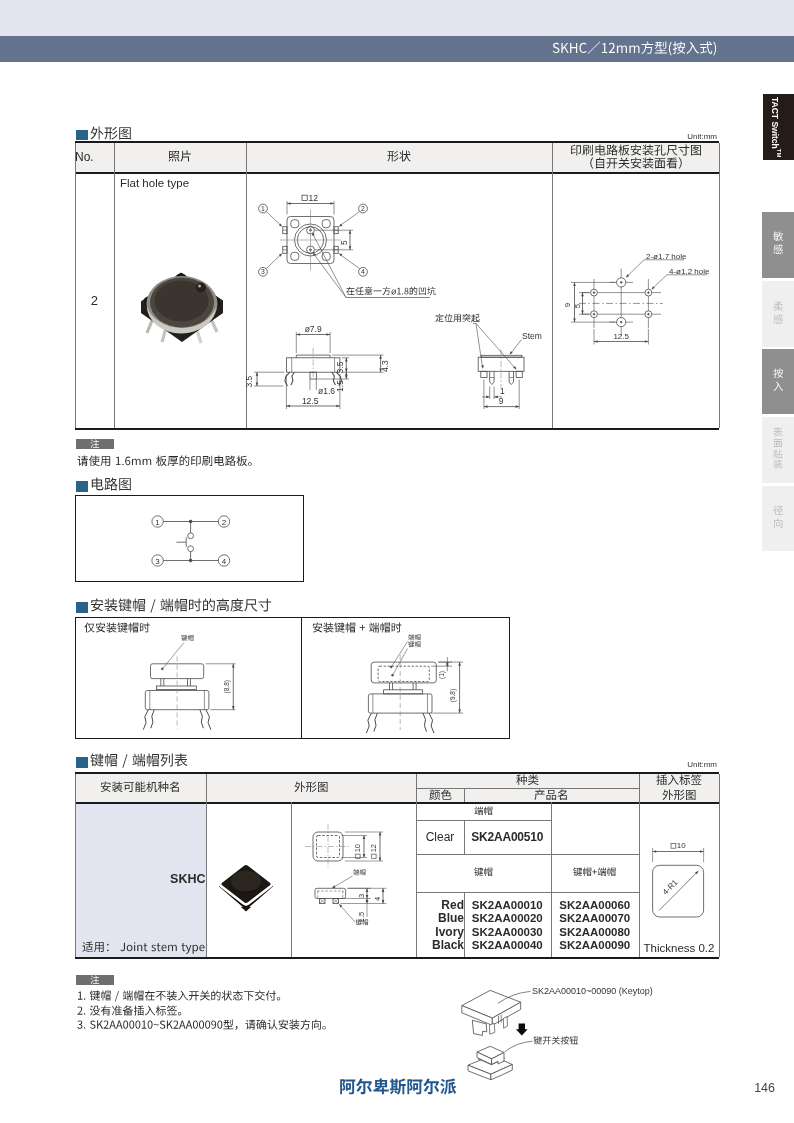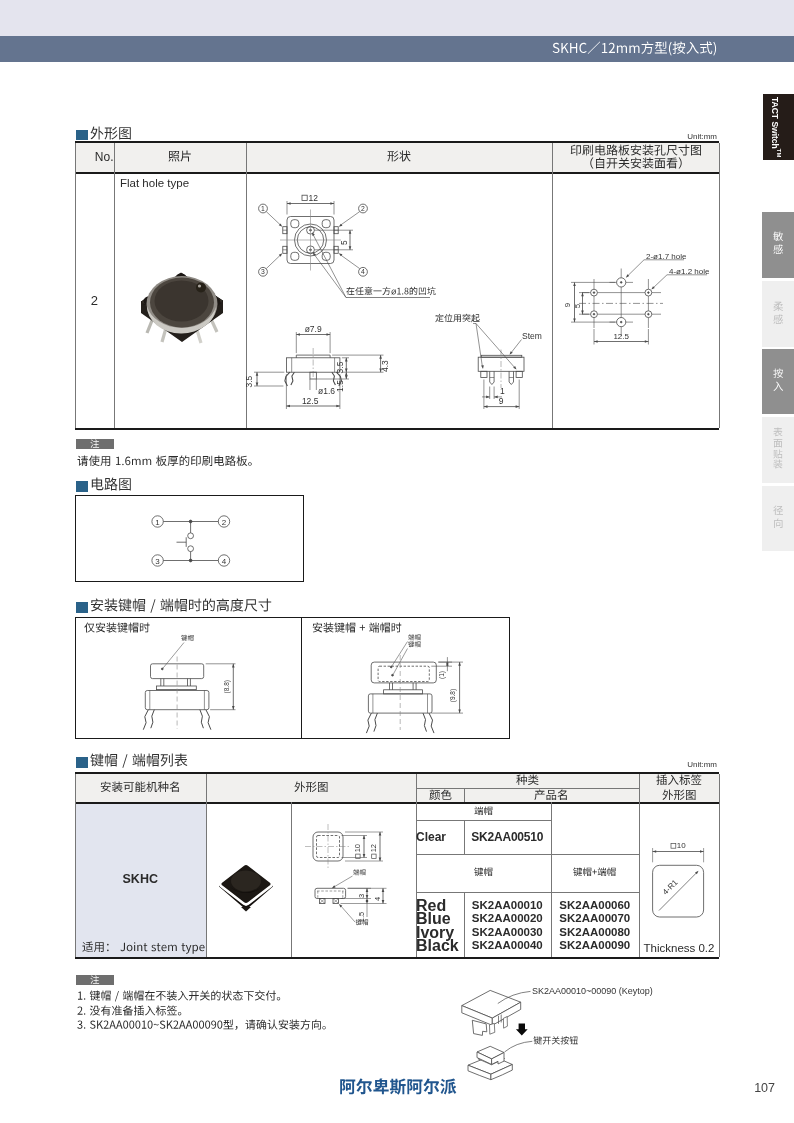--- a/index.html
+++ b/index.html
@@ -62,21 +62,21 @@
 <div class="lt" style="left:647px;top:132px;width:70px;text-align:right;font-size:8px;color:#333">Unit:mm</div>
 <div class="abs" style="left:75px;top:143px;width:644px;height:28.5px;background:#f1f0ee"></div>
 <div class="abs" style="left:75px;top:141px;width:644px;height:2px;background:#1a1a1a"></div>
 <div class="abs" style="left:75px;top:171.5px;width:644px;height:2px;background:#1a1a1a"></div>
 <div class="abs" style="left:75px;top:428px;width:644px;height:1.5px;background:#1a1a1a"></div>
 <div class="abs" style="left:75px;top:143px;width:1px;height:285px;background:#777"></div>
 <div class="abs" style="left:719px;top:143px;width:1px;height:285px;background:#777"></div>
 <div class="abs" style="left:113.5px;top:143px;width:1px;height:285px;background:#777"></div>
 <div class="abs" style="left:246px;top:143px;width:1px;height:285px;background:#777"></div>
 <div class="abs" style="left:552px;top:143px;width:1px;height:285px;background:#777"></div>
-<div class="lt" style="left:75px;top:150px;width:38.5px;text-align:right;font-size:12px">No.</div>
+<div class="lt" style="left:75px;top:150px;width:38.5px;text-align:left;font-size:12px">No.</div>
 <svg style="position:absolute;left:167.8px;top:149.5px;" width="25" height="16">
     <path d="M6.3 5.7H9.9V7.5H6.3ZM5.5 4.9V8.3H10.7V4.9ZM4.1 9.1C4.2 9.9 4.3 10.9 4.3 11.5L5.2 11.3C5.2 10.7 5.1 9.7 4.9 9ZM6.6 9C7 9.8 7.3 10.8 7.4 11.4L8.3 11.3C8.1 10.6 7.8 9.6 7.5 8.9ZM9.1 9C9.7 9.8 10.3 10.9 10.6 11.5L11.5 11.2C11.2 10.5 10.5 9.4 9.9 8.6ZM2.1 8.7C1.7 9.6 1.1 10.6 0.5 11.2L1.4 11.6C1.9 10.9 2.5 9.9 3 9ZM2 1.8H3.8V3.9H2ZM2 7.1V4.7H3.8V7.1ZM1.1 1V8.5H2V7.9H4.6V1ZM5.1 1V1.8H7.1C6.9 2.9 6.3 3.7 4.8 4.1C4.9 4.2 5.2 4.6 5.3 4.8C7.1 4.2 7.8 3.2 8 1.8H10.2C10.1 2.9 10 3.4 9.9 3.5C9.8 3.6 9.7 3.6 9.5 3.6C9.3 3.6 8.8 3.6 8.3 3.6C8.4 3.8 8.5 4.1 8.5 4.3C9.1 4.4 9.6 4.4 9.9 4.3C10.2 4.3 10.4 4.2 10.6 4.1C10.8 3.8 11 3.1 11.1 1.3C11.1 1.2 11.1 1 11.1 1Z M14.2 0.8V4.8C14.2 6.9 14 9.1 12.5 10.8C12.7 11 13 11.3 13.2 11.5C14.3 10.3 14.8 8.9 15 7.4H20V11.5H21V6.4H15C15.1 5.9 15.1 5.3 15.1 4.8V4.5H22.8V3.6H19.5V0.5H18.5V3.6H15.1V0.8Z" fill="#2b2b2b"></path>
   </svg>
 <svg style="position:absolute;left:387px;top:149.5px;" width="25" height="16">
     <path d="M10.2 0.7C9.4 1.6 8 2.7 6.9 3.2C7.1 3.4 7.4 3.7 7.5 3.9C8.8 3.2 10.1 2.1 11 1ZM10.5 4C9.7 5 8.2 6.1 7 6.7C7.2 6.9 7.5 7.2 7.7 7.4C8.9 6.7 10.4 5.5 11.3 4.3ZM10.8 7.2C9.9 8.7 8.2 10.1 6.4 10.8C6.6 11 6.9 11.3 7 11.5C8.9 10.7 10.6 9.2 11.6 7.6ZM4.8 2.1V5.2H2.9V2.1ZM0.5 5.2V6H2.1C2 7.8 1.7 9.6 0.4 11C0.7 11.1 1 11.4 1.1 11.6C2.6 10 2.9 8 2.9 6H4.8V11.5H5.7V6H7V5.2H5.7V2.1H6.9V1.2H0.7V2.1H2.1V5.2Z M20.9 1.3C21.4 1.9 22 2.9 22.3 3.4L23 3C22.8 2.4 22.1 1.5 21.6 0.9ZM12.6 2.5C13.2 3.2 13.8 4.1 14.1 4.7L14.8 4.2C14.5 3.6 13.9 2.7 13.3 2.1ZM19.1 0.5V3.3L19.1 4H16.3V4.9H19C18.8 6.9 18.1 9.1 15.9 10.9C16.2 11.1 16.5 11.3 16.7 11.5C18.5 10 19.3 8.2 19.7 6.4C20.3 8.7 21.4 10.5 23 11.5C23.2 11.3 23.5 10.9 23.7 10.8C21.8 9.7 20.7 7.5 20.1 4.9H23.4V4H19.9L20 3.3V0.5ZM12.4 8.2 12.9 9C13.5 8.4 14.3 7.8 15 7.1V11.5H15.9V0.5H15V6C14 6.9 13 7.7 12.4 8.2Z" fill="#2b2b2b"></path>
   </svg>
 <svg style="position:absolute;left:569.5px;top:143.5px;" width="133" height="16">
     <path d="M1.1 10.1C1.4 9.9 1.9 9.8 5.5 8.8C5.4 8.7 5.4 8.3 5.4 8L2.1 8.8V5.6H5.5V4.7H2.1V2.5C3.3 2.2 4.5 1.8 5.5 1.4L4.7 0.7C3.9 1.1 2.5 1.6 1.2 1.9V8.4C1.2 8.8 0.9 9.1 0.7 9.2C0.9 9.4 1.1 9.9 1.1 10.1ZM6.4 1.3V11.5H7.3V2.2H10.1V8.5C10.1 8.7 10 8.7 9.8 8.7C9.6 8.7 9 8.7 8.2 8.7C8.4 9 8.5 9.4 8.6 9.7C9.5 9.7 10.1 9.6 10.5 9.5C10.9 9.3 11 9 11 8.5V1.3Z M19.8 1.7V8.5H20.6V1.7ZM22.2 0.7V10.3C22.2 10.5 22.1 10.6 21.9 10.6C21.7 10.6 21 10.6 20.3 10.6C20.4 10.8 20.6 11.3 20.6 11.5C21.5 11.5 22.2 11.5 22.5 11.3C22.9 11.2 23 10.9 23 10.3V0.7ZM14.3 5.6V10.2H15V6.3H16.2V11.5H16.9V6.3H18.2V9.2C18.2 9.3 18.2 9.4 18 9.4C17.9 9.4 17.6 9.4 17.2 9.4C17.3 9.6 17.4 9.9 17.4 10.1C18 10.1 18.4 10.1 18.6 10C18.9 9.8 18.9 9.6 18.9 9.2V5.6H18.2H16.9V4.3H18.9V1.2H13.3V5.2C13.3 6.9 13.2 9.2 12.3 10.8C12.6 10.9 12.9 11.1 13 11.3C14 9.6 14.1 7 14.1 5.2V4.3H16.2V5.6ZM14.1 2H18V3.5H14.1Z M29.4 5.7V7.4H26.4V5.7ZM30.4 5.7H33.5V7.4H30.4ZM29.4 4.8H26.4V3.1H29.4ZM30.4 4.8V3.1H33.5V4.8ZM25.5 2.2V9H26.4V8.3H29.4V9.5C29.4 10.9 29.8 11.3 31.2 11.3C31.5 11.3 33.5 11.3 33.8 11.3C35.1 11.3 35.4 10.7 35.5 8.9C35.3 8.8 34.9 8.6 34.6 8.4C34.6 10 34.4 10.4 33.8 10.4C33.3 10.4 31.6 10.4 31.2 10.4C30.5 10.4 30.4 10.3 30.4 9.6V8.3H34.4V2.2H30.4V0.5H29.4V2.2Z M37.9 1.8H40.1V3.9H37.9ZM36.5 10.1 36.6 10.9C37.9 10.6 39.6 10.2 41.3 9.8L41.2 9L39.6 9.4V7.2H40.9C41 7.4 41.2 7.6 41.3 7.8C41.5 7.7 41.8 7.6 42 7.5V11.5H42.9V11.1H45.9V11.5H46.7V7.5L47.1 7.7C47.2 7.4 47.5 7.1 47.7 6.9C46.6 6.5 45.7 5.9 44.9 5.1C45.7 4.2 46.3 3.2 46.7 1.9L46.1 1.7L46 1.7H43.6C43.8 1.4 43.9 1 44 0.7L43.2 0.5C42.7 1.9 41.9 3.3 41 4.2V1H37.1V4.7H38.8V9.6L37.8 9.8V5.8H37.1V9.9ZM42.9 10.3V7.9H45.9V10.3ZM45.6 2.5C45.3 3.2 44.8 3.9 44.3 4.5C43.8 3.9 43.4 3.3 43.2 2.7L43.3 2.5ZM42.6 7.2C43.2 6.8 43.8 6.3 44.4 5.7C44.9 6.3 45.5 6.8 46.1 7.2ZM43.8 5.1C43 5.9 42 6.6 41.1 7V6.4H39.6V4.7H41V4.3C41.2 4.4 41.5 4.7 41.6 4.8C42 4.5 42.4 4 42.7 3.5C43 4 43.4 4.6 43.8 5.1Z M50.4 0.5V2.8H48.7V3.6H50.3C49.9 5.3 49.2 7.2 48.4 8.2C48.5 8.4 48.8 8.8 48.9 9.1C49.4 8.2 50 6.9 50.4 5.5V11.5H51.2V5.1C51.5 5.7 51.9 6.5 52.1 6.9L52.6 6.2C52.4 5.8 51.5 4.4 51.2 4V3.6H52.6V2.8H51.2V0.5ZM58.5 0.7C57.3 1.2 55 1.5 53.1 1.6V4.5C53.1 6.4 53 9.1 51.7 11C51.9 11.1 52.2 11.4 52.4 11.5C53.7 9.7 54 6.9 54 4.8H54.4C54.7 6.3 55.2 7.7 56 8.8C55.2 9.7 54.3 10.4 53.3 10.8C53.5 11 53.7 11.3 53.8 11.5C54.8 11.1 55.7 10.4 56.5 9.6C57.2 10.4 58 11.1 59 11.5C59.1 11.3 59.4 10.9 59.6 10.8C58.6 10.4 57.8 9.7 57.1 8.9C57.9 7.7 58.6 6.1 58.9 4.2L58.4 4L58.2 4H54V2.3C55.8 2.2 57.9 1.9 59.1 1.4ZM57.9 4.8C57.6 6.1 57.1 7.2 56.5 8.1C55.9 7.2 55.5 6 55.2 4.8Z M65 0.7C65.2 1 65.4 1.5 65.5 1.9H61.1V4.3H62V2.7H69.9V4.3H70.9V1.9H66.6C66.4 1.5 66.1 0.9 65.9 0.5ZM67.9 6C67.5 7 67 7.8 66.3 8.4C65.4 8.1 64.5 7.8 63.7 7.5C64 7.1 64.3 6.6 64.7 6ZM63.6 6C63.2 6.7 62.7 7.4 62.3 7.9C63.3 8.2 64.4 8.6 65.5 9.1C64.3 9.8 62.8 10.3 61 10.7C61.2 10.9 61.5 11.3 61.6 11.5C63.5 11.1 65.1 10.4 66.4 9.5C67.9 10.1 69.3 10.8 70.2 11.4L71 10.7C70 10.1 68.7 9.4 67.2 8.8C67.9 8.1 68.5 7.1 68.9 6H71.2V5.2H65.2C65.5 4.6 65.8 4 66 3.4L65.1 3.2C64.8 3.8 64.5 4.5 64.1 5.2H60.8V6Z M72.8 1.7C73.4 2 74 2.6 74.3 3L74.9 2.4C74.6 2 73.9 1.5 73.4 1.1ZM77.3 6.1C77.4 6.3 77.6 6.6 77.7 6.9H72.6V7.6H76.8C75.7 8.4 74 9 72.4 9.3C72.6 9.5 72.8 9.8 73 10C73.7 9.8 74.4 9.6 75.1 9.3V10.1C75.1 10.6 74.7 10.8 74.5 10.8C74.6 11 74.7 11.4 74.8 11.6C75 11.4 75.5 11.3 78.9 10.6C78.9 10.4 78.9 10 78.9 9.8L76 10.4V8.9C76.7 8.5 77.4 8.1 77.9 7.6C78.9 9.6 80.6 10.9 83 11.4C83.1 11.2 83.4 10.9 83.5 10.7C82.4 10.5 81.4 10.1 80.6 9.5C81.3 9.2 82.1 8.7 82.7 8.3L82.1 7.8C81.6 8.2 80.7 8.7 80 9.1C79.5 8.6 79.1 8.1 78.8 7.6H83.4V6.9H78.7C78.6 6.5 78.3 6.1 78.1 5.8ZM79.5 0.5V2.1H76.6V2.9H79.5V4.8H77V5.6H83V4.8H80.4V2.9H83.2V2.1H80.4V0.5ZM72.4 4.7 72.8 5.5 75.3 4.3V6.1H76.1V0.5H75.3V3.5C74.2 4 73.2 4.5 72.4 4.7Z M91.2 0.8V9.8C91.2 11.1 91.5 11.4 92.6 11.4C92.8 11.4 94 11.4 94.3 11.4C95.3 11.4 95.5 10.7 95.6 8.7C95.4 8.7 95 8.5 94.8 8.3C94.8 10.1 94.7 10.6 94.2 10.6C93.9 10.6 92.9 10.6 92.7 10.6C92.2 10.6 92.1 10.5 92.1 9.9V0.8ZM87.1 3.8V6.1C86.1 6.4 85.1 6.6 84.4 6.8L84.6 7.7L87.1 7V10.4C87.1 10.6 87 10.6 86.8 10.6C86.7 10.6 86.1 10.6 85.4 10.6C85.5 10.9 85.6 11.3 85.7 11.5C86.6 11.5 87.1 11.5 87.5 11.4C87.9 11.2 88 10.9 88 10.4V6.8L90.4 6.1L90.3 5.3L88 5.9V4.1C88.9 3.5 89.8 2.5 90.5 1.6L89.8 1.1L89.7 1.2H84.7V2H89C88.4 2.7 87.7 3.3 87.1 3.8Z M98.1 1.1V4.5C98.1 6.4 98 9.1 96.4 10.9C96.6 11 97 11.4 97.1 11.6C98.5 10 98.9 7.7 99.1 5.8H102.2C102.9 8.6 104.4 10.6 106.9 11.5C107 11.2 107.3 10.9 107.5 10.7C105.2 9.9 103.8 8.2 103.1 5.8H106.3V1.1ZM99.1 1.9H105.4V4.9H99.1V4.5Z M110 5.6C110.9 6.5 111.8 7.8 112.2 8.7L113 8.1C112.6 7.3 111.6 6 110.8 5.1ZM115.6 0.5V3H108.6V3.9H115.6V10.2C115.6 10.5 115.5 10.5 115.2 10.6C114.9 10.6 113.9 10.6 112.7 10.5C112.9 10.8 113.1 11.3 113.1 11.5C114.4 11.5 115.4 11.5 115.9 11.4C116.4 11.2 116.6 10.9 116.6 10.2V3.9H119.4V3H116.6V0.5Z M124.5 7.2C125.5 7.4 126.7 7.8 127.4 8.2L127.7 7.6C127.1 7.2 125.8 6.9 124.9 6.7ZM123.3 8.7C125 8.9 127 9.4 128.2 9.8L128.6 9.2C127.4 8.8 125.3 8.3 123.7 8.1ZM121 1V11.5H121.9V11H130.1V11.5H131V1ZM121.9 10.2V1.8H130.1V10.2ZM125 2.1C124.4 3 123.3 4 122.3 4.6C122.5 4.7 122.8 5 122.9 5.1C123.3 4.9 123.7 4.6 124 4.3C124.4 4.7 124.8 5 125.3 5.4C124.3 5.8 123.2 6.2 122.1 6.4C122.2 6.6 122.4 6.9 122.5 7.1C123.7 6.9 125 6.4 126.1 5.8C127.1 6.3 128.2 6.8 129.4 7C129.5 6.8 129.7 6.5 129.9 6.3C128.8 6.1 127.8 5.8 126.8 5.4C127.7 4.8 128.5 4.1 129 3.3L128.5 3L128.3 3H125.2C125.4 2.8 125.6 2.6 125.7 2.3ZM124.5 3.8 124.6 3.7H127.7C127.3 4.2 126.7 4.6 126.1 5C125.5 4.6 124.9 4.2 124.5 3.8Z" fill="#2b2b2b"></path>
   </svg>
 <svg style="position:absolute;left:581.5px;top:156.5px;" width="109" height="16">
@@ -438,36 +438,36 @@
   </svg>
 <svg style="position:absolute;left:534.25px;top:788.5px;" width="36" height="15">
     <path d="M3 3.1C3.4 3.6 3.8 4.3 4 4.8L4.8 4.4C4.6 4 4.2 3.3 3.8 2.8ZM7.9 2.8C7.7 3.4 7.3 4.2 7 4.8H1.4V6.4C1.4 7.6 1.3 9.3 0.4 10.5C0.6 10.6 1 10.9 1.1 11.1C2.1 9.8 2.3 7.8 2.3 6.4V5.6H10.7V4.8H7.9C8.2 4.3 8.5 3.7 8.9 3.2ZM4.9 0.7C5.2 1 5.4 1.5 5.6 1.8H1.3V2.7H10.4V1.8H6.6L6.6 1.8C6.5 1.4 6.1 0.9 5.8 0.4Z M15 1.8H19.6V4H15ZM14.1 1V4.8H20.4V1ZM12.5 6V11H13.3V10.4H15.7V10.9H16.5V6ZM13.3 9.6V6.8H15.7V9.6ZM17.8 6V11H18.6V10.4H21.3V11H22.1V6ZM18.6 9.6V6.8H21.3V9.6Z M26 4C26.6 4.4 27.3 5 27.8 5.5C26.4 6.2 25 6.7 23.5 7C23.7 7.2 23.9 7.5 24 7.8C24.6 7.6 25.3 7.4 25.9 7.2V11H26.8V10.4H31.9V11H32.8V6.2H28.2C30.1 5.2 31.8 3.8 32.7 1.9L32.1 1.6L32 1.6H27.9C28.2 1.3 28.4 1 28.7 0.6L27.7 0.4C27 1.5 25.7 2.8 23.8 3.7C24 3.8 24.3 4.2 24.4 4.4C25.5 3.8 26.4 3.1 27.2 2.4H31.4C30.8 3.4 29.8 4.3 28.6 5C28.1 4.5 27.3 4 26.7 3.5ZM31.9 9.6H26.8V7H31.9Z" fill="#2b2b2b"></path>
   </svg>
 <svg style="position:absolute;left:656px;top:774px;" width="47" height="15">
     <path d="M8.4 7.3V8.1H9.7V9.7H8V4H10.9V3.2H8V1.7C8.9 1.6 9.7 1.4 10.3 1.2L9.9 0.5C8.7 0.9 6.4 1.2 4.6 1.3C4.7 1.5 4.8 1.8 4.8 2C5.6 1.9 6.4 1.9 7.2 1.8V3.2H4.2V4H7.2V9.7H5.3V8.1H6.7V7.3H5.3V5.9C5.8 5.8 6.3 5.6 6.7 5.5L6.3 4.7C5.8 5 5.1 5.2 4.5 5.4V11H5.3V10.5H9.7V11.1H10.5V5.1H8.4V5.9H9.7V7.3ZM1.8 0.5V2.8H0.6V3.6H1.8V6.2L0.4 6.6L0.6 7.4L1.8 7V10C1.8 10.2 1.8 10.2 1.7 10.2C1.6 10.2 1.2 10.2 0.8 10.2C0.9 10.4 1 10.8 1.1 11C1.7 11 2.1 11 2.3 10.8C2.6 10.7 2.7 10.5 2.7 10V6.8L3.9 6.4L3.8 5.6L2.7 6V3.6H3.8V2.8H2.7V0.5Z M14.9 1.4C15.7 2 16.2 2.6 16.7 3.3C16 6.6 14.6 8.9 12 10.3C12.2 10.4 12.6 10.8 12.8 11C15.1 9.6 16.6 7.5 17.4 4.5C18.7 6.8 19.5 9.5 22.2 10.9C22.2 10.6 22.4 10.2 22.6 9.9C18.8 7.7 19.1 3.3 15.4 0.7Z M28.4 1.3V2.2H33.4V1.3ZM32 6.4C32.5 7.5 33 9 33.2 9.9L34 9.6C33.8 8.7 33.3 7.3 32.7 6.2ZM28.6 6.2C28.3 7.4 27.8 8.6 27.2 9.5C27.4 9.6 27.7 9.8 27.9 9.9C28.5 9 29.1 7.7 29.4 6.4ZM27.9 4.1V4.9H30.3V9.9C30.3 10.1 30.3 10.1 30.1 10.1C29.9 10.1 29.4 10.1 28.8 10.1C28.9 10.4 29 10.7 29.1 11C29.9 11 30.4 11 30.8 10.8C31.1 10.7 31.2 10.4 31.2 9.9V4.9H34V4.1ZM25.3 0.5V2.9H23.6V3.7H25.1C24.8 5.1 24 6.8 23.3 7.6C23.4 7.9 23.7 8.2 23.8 8.5C24.3 7.7 24.9 6.5 25.3 5.3V11H26.2V5C26.6 5.6 27 6.3 27.2 6.7L27.7 6C27.5 5.7 26.5 4.4 26.2 4V3.7H27.7V2.9H26.2V0.5Z M39.4 6.9C39.8 7.6 40.2 8.6 40.4 9.3L41.1 9C41 8.4 40.5 7.4 40.1 6.6ZM36.5 7.2C37 7.9 37.6 8.9 37.8 9.5L38.5 9.1C38.3 8.5 37.7 7.6 37.2 6.9ZM42.6 5.5H37.9V6.2H42.6ZM41.1 0.4C40.8 1.2 40.3 2.1 39.7 2.6C39.8 2.7 40 2.8 40.1 2.9C39 4.2 36.8 5.3 34.9 5.9C35.1 6 35.3 6.3 35.4 6.6C36.2 6.3 37.1 5.9 37.9 5.5C38.8 5 39.6 4.5 40.3 3.8C41.5 4.9 43.4 6 45 6.5C45.2 6.2 45.4 5.9 45.6 5.7C43.9 5.3 41.8 4.3 40.7 3.4L41 3.1L40.5 2.9C40.7 2.7 40.9 2.4 41.1 2.2H42.1C42.5 2.7 42.9 3.3 43.1 3.7L43.9 3.5C43.7 3.1 43.4 2.6 43.1 2.2H45.3V1.5H41.5C41.7 1.2 41.8 0.9 41.9 0.6ZM36.6 0.4C36.3 1.5 35.6 2.7 34.9 3.4C35.1 3.5 35.5 3.7 35.6 3.9C36 3.4 36.4 2.8 36.8 2.2H37.3C37.6 2.7 37.8 3.3 37.9 3.7L38.7 3.5C38.6 3.1 38.4 2.6 38.1 2.2H40V1.5H37.1C37.2 1.2 37.3 0.9 37.4 0.6ZM43.2 6.7C42.7 7.8 42.1 9.1 41.4 10H35.2V10.7H45.2V10H42.4C42.9 9.1 43.5 7.9 44 6.9Z" fill="#2b2b2b"></path>
   </svg>
 <svg style="position:absolute;left:661.75px;top:788.5px;" width="36" height="15">
     <path d="M2.7 0.4C2.2 2.5 1.5 4.4 0.4 5.6C0.7 5.7 1 6 1.2 6.1C1.8 5.3 2.4 4.2 2.8 3H5C4.8 4.3 4.5 5.3 4.1 6.2C3.6 5.8 2.9 5.3 2.4 5L1.9 5.5C2.5 6 3.2 6.5 3.7 7C2.9 8.5 1.8 9.5 0.4 10.2C0.7 10.4 1 10.7 1.2 10.9C3.6 9.6 5.4 6.9 6 2.4L5.4 2.2L5.3 2.2H3.1C3.3 1.7 3.4 1.2 3.5 0.6ZM7 0.5V11H7.9V4.7C8.8 5.5 9.9 6.5 10.4 7.2L11.1 6.5C10.5 5.8 9.2 4.7 8.2 3.9L7.9 4.2V0.5Z M21.2 0.6C20.5 1.6 19.2 2.6 18.1 3.1C18.3 3.3 18.6 3.5 18.7 3.7C19.9 3.1 21.2 2 22 1ZM21.6 3.8C20.8 4.8 19.4 5.9 18.2 6.5C18.4 6.6 18.7 6.9 18.8 7.1C20.1 6.4 21.5 5.3 22.3 4.1ZM21.8 6.9C21 8.4 19.3 9.6 17.6 10.3C17.8 10.5 18.1 10.8 18.2 11C20 10.2 21.7 8.8 22.6 7.2ZM16.1 2V5H14.3V2ZM12 5V5.8H13.5C13.4 7.5 13.2 9.2 11.9 10.5C12.1 10.6 12.4 10.9 12.6 11.1C13.9 9.6 14.2 7.7 14.3 5.8H16.1V11H17V5.8H18.2V5H17V2H18.1V1.2H12.2V2H13.5V5Z M27.3 6.9C28.2 7.1 29.4 7.5 30 7.8L30.4 7.2C29.8 6.9 28.6 6.6 27.7 6.4ZM26.2 8.4C27.7 8.6 29.7 9 30.8 9.4L31.2 8.8C30.1 8.4 28.1 8 26.6 7.8ZM24 1V11H24.8V10.6H32.7V11H33.5V1ZM24.8 9.8V1.7H32.7V9.8ZM27.8 2C27.2 2.9 26.2 3.8 25.2 4.4C25.4 4.5 25.7 4.8 25.8 4.9C26.2 4.7 26.5 4.4 26.9 4.1C27.2 4.5 27.6 4.8 28.1 5.1C27.1 5.6 26 5.9 25 6.1C25.2 6.3 25.3 6.6 25.4 6.8C26.5 6.6 27.7 6.2 28.8 5.6C29.8 6.1 30.9 6.5 32 6.7C32.1 6.5 32.3 6.2 32.5 6.1C31.5 5.9 30.4 5.6 29.5 5.2C30.4 4.6 31.1 3.9 31.6 3.2L31.1 2.9L31 2.9H28C28.2 2.7 28.3 2.5 28.5 2.2ZM27.3 3.6 27.4 3.6H30.4C30 4 29.4 4.4 28.8 4.8C28.2 4.4 27.7 4.1 27.3 3.6Z" fill="#2b2b2b"></path>
   </svg>
-<div class="lt" style="left:75px;top:872px;width:130.5px;text-align:center;font-weight:bold;font-size:12.5px">SKHC</div>
+<div class="lt" style="left:75px;top:872px;width:130.5px;text-align:right;font-weight:bold;font-size:12.5px">SKHC</div>
 <svg style="position:absolute;left:82px;top:941px;" width="125" height="15">
     <path d="M0.7 1.3C1.3 1.9 2.1 2.7 2.4 3.2L3.1 2.7C2.7 2.2 2 1.4 1.3 0.9ZM5.3 6.2H9.3V8.1H5.3ZM2.9 4.6H0.4V5.4H2V8.9C1.5 9.1 1 9.6 0.4 10.1L1 10.9C1.6 10.1 2.2 9.5 2.6 9.5C2.8 9.5 3.2 9.9 3.7 10.1C4.5 10.6 5.5 10.7 6.8 10.7C7.9 10.7 10 10.7 10.8 10.6C10.8 10.4 11 10 11.1 9.7C9.9 9.9 8.2 9.9 6.9 9.9C5.6 9.9 4.6 9.9 3.9 9.5C3.4 9.2 3.1 9 2.9 8.9ZM4.5 5.5V8.8H10.2V5.5H7.7V4H11V3.3H7.7V1.8C8.7 1.6 9.6 1.5 10.3 1.3L9.8 0.5C8.5 1 6 1.2 4 1.4C4.1 1.6 4.2 1.9 4.2 2.1C5.1 2 6 2 6.9 1.9V3.3H3.5V4H6.9V5.5Z M13.3 1.3V5.4C13.3 7.1 13.1 9.1 11.9 10.5C12.1 10.6 12.4 10.9 12.5 11.1C13.4 10.1 13.8 8.8 14 7.5H16.9V10.9H17.7V7.5H20.8V9.9C20.8 10.1 20.8 10.1 20.5 10.2C20.3 10.2 19.5 10.2 18.7 10.1C18.8 10.4 19 10.8 19 11C20.1 11 20.8 11 21.2 10.8C21.6 10.7 21.7 10.4 21.7 9.9V1.3ZM14.1 2.1H16.9V3.9H14.1ZM20.8 2.1V3.9H17.7V2.1ZM14.1 4.8H16.9V6.7H14.1C14.1 6.3 14.1 5.8 14.1 5.4ZM20.8 4.8V6.7H17.7V4.8Z M25.9 4.5C26.3 4.5 26.7 4.2 26.7 3.7C26.7 3.2 26.3 2.8 25.9 2.8C25.4 2.8 25 3.2 25 3.7C25 4.2 25.4 4.5 25.9 4.5ZM25.9 10.2C26.3 10.2 26.7 9.8 26.7 9.3C26.7 8.8 26.3 8.4 25.9 8.4C25.4 8.4 25 8.8 25 9.3C25 9.8 25.4 10.2 25.9 10.2Z M40.7 10.3C42.3 10.3 43 9.1 43 7.6V1.7H41.9V7.5C41.9 8.8 41.5 9.3 40.6 9.3C40 9.3 39.5 9.1 39.1 8.4L38.4 8.9C38.8 9.8 39.6 10.3 40.7 10.3Z M47.6 10.3C49.1 10.3 50.5 9.1 50.5 7C50.5 4.9 49.1 3.7 47.6 3.7C46.1 3.7 44.7 4.9 44.7 7C44.7 9.1 46.1 10.3 47.6 10.3ZM47.6 9.4C46.5 9.4 45.8 8.4 45.8 7C45.8 5.6 46.5 4.6 47.6 4.6C48.7 4.6 49.4 5.6 49.4 7C49.4 8.4 48.7 9.4 47.6 9.4Z M52.1 10.1H53.2V3.9H52.1ZM52.7 2.6C53.1 2.6 53.4 2.3 53.4 1.9C53.4 1.5 53.1 1.2 52.7 1.2C52.2 1.2 52 1.5 52 1.9C52 2.3 52.2 2.6 52.7 2.6Z M55.3 10.1H56.4V5.6C57 5 57.4 4.6 58.1 4.6C58.9 4.6 59.2 5.1 59.2 6.3V10.1H60.3V6.2C60.3 4.6 59.7 3.7 58.4 3.7C57.5 3.7 56.9 4.2 56.3 4.8H56.3L56.2 3.9H55.3Z M64.3 10.3C64.7 10.3 65.1 10.2 65.4 10L65.2 9.2C65 9.3 64.7 9.4 64.5 9.4C63.8 9.4 63.5 9 63.5 8.2V4.7H65.2V3.9H63.5V2.1H62.7L62.5 3.9L61.6 3.9V4.7H62.5V8.2C62.5 9.4 62.9 10.3 64.3 10.3Z M71.7 10.3C73.2 10.3 74 9.4 74 8.4C74 7.2 73 6.9 72.1 6.5C71.4 6.3 70.7 6 70.7 5.4C70.7 4.9 71.1 4.5 71.9 4.5C72.5 4.5 72.9 4.8 73.3 5.1L73.8 4.4C73.4 4 72.7 3.7 71.9 3.7C70.5 3.7 69.7 4.5 69.7 5.5C69.7 6.6 70.7 7 71.6 7.3C72.3 7.5 73 7.8 73 8.5C73 9 72.6 9.5 71.8 9.5C71 9.5 70.5 9.2 69.9 8.7L69.4 9.4C70 9.9 70.8 10.3 71.7 10.3Z M77.4 10.3C77.8 10.3 78.2 10.2 78.6 10L78.4 9.2C78.2 9.3 77.9 9.4 77.7 9.4C76.9 9.4 76.7 9 76.7 8.2V4.7H78.4V3.9H76.7V2.1H75.8L75.7 3.9L74.7 3.9V4.7H75.7V8.2C75.7 9.4 76.1 10.3 77.4 10.3Z M82.3 10.3C83.2 10.3 83.8 10 84.4 9.6L84 8.9C83.5 9.2 83.1 9.4 82.5 9.4C81.3 9.4 80.5 8.6 80.4 7.2H84.6C84.6 7.1 84.6 6.9 84.6 6.6C84.6 4.9 83.7 3.7 82.1 3.7C80.7 3.7 79.4 5 79.4 7C79.4 9.1 80.7 10.3 82.3 10.3ZM80.4 6.5C80.5 5.3 81.3 4.6 82.2 4.6C83.1 4.6 83.7 5.2 83.7 6.5Z M86.2 10.1H87.2V5.6C87.8 4.9 88.3 4.6 88.8 4.6C89.6 4.6 90 5.1 90 6.3V10.1H91V5.6C91.6 4.9 92.1 4.6 92.6 4.6C93.4 4.6 93.7 5.1 93.7 6.3V10.1H94.8V6.2C94.8 4.6 94.2 3.7 92.9 3.7C92.1 3.7 91.5 4.2 90.8 4.9C90.6 4.2 90.1 3.7 89.1 3.7C88.4 3.7 87.7 4.2 87.2 4.8H87.1L87 3.9H86.2Z M102.2 10.3C102.6 10.3 103 10.2 103.4 10L103.2 9.2C103 9.3 102.7 9.4 102.5 9.4C101.8 9.4 101.5 9 101.5 8.2V4.7H103.2V3.9H101.5V2.1H100.6L100.5 3.9L99.5 3.9V4.7H100.5V8.2C100.5 9.4 100.9 10.3 102.2 10.3Z M104.7 12.8C106 12.8 106.6 11.9 107.1 10.6L109.4 3.9H108.4L107.2 7.3C107.1 7.9 106.9 8.5 106.7 9.1H106.7C106.5 8.5 106.3 7.9 106.1 7.3L104.8 3.9H103.7L106.2 10.1L106.1 10.6C105.8 11.4 105.4 11.9 104.7 11.9C104.5 11.9 104.3 11.9 104.2 11.8L104 12.7C104.2 12.8 104.4 12.8 104.7 12.8Z M110.6 12.8H111.7V10.6L111.6 9.5C112.2 10 112.8 10.3 113.4 10.3C114.8 10.3 116.1 9 116.1 6.9C116.1 5 115.2 3.7 113.6 3.7C112.9 3.7 112.2 4.1 111.6 4.6H111.6L111.5 3.9H110.6ZM113.2 9.4C112.8 9.4 112.2 9.2 111.7 8.7V5.5C112.3 4.9 112.8 4.6 113.3 4.6C114.5 4.6 115 5.5 115 6.9C115 8.5 114.2 9.4 113.2 9.4Z M120.3 10.3C121.1 10.3 121.8 10 122.3 9.6L121.9 8.9C121.5 9.2 121 9.4 120.4 9.4C119.2 9.4 118.4 8.6 118.3 7.2H122.5C122.5 7.1 122.6 6.9 122.6 6.6C122.6 4.9 121.7 3.7 120.1 3.7C118.6 3.7 117.3 5 117.3 7C117.3 9.1 118.6 10.3 120.3 10.3ZM118.3 6.5C118.4 5.3 119.2 4.6 120.1 4.6C121.1 4.6 121.6 5.2 121.6 6.5Z" fill="#2b2b2b"></path>
   </svg>
 <svg style="position:absolute;left:473.75px;top:805.5px;" width="20" height="13">
     <path d="M0.5 2.2V2.8H3.7V2.2ZM0.8 3.4C1 4.5 1.2 5.9 1.2 6.8L1.8 6.7C1.7 5.7 1.5 4.4 1.3 3.3ZM1.4 0.7C1.7 1.1 1.9 1.7 2.1 2.1L2.7 1.9C2.6 1.5 2.3 0.9 2 0.5ZM3.9 5.3V9.1H4.5V5.9H5.3V9H5.9V5.9H6.8V9H7.4V5.9H8.2V8.5C8.2 8.5 8.2 8.6 8.1 8.6C8.1 8.6 7.8 8.6 7.6 8.6C7.6 8.7 7.7 9 7.8 9.1C8.2 9.1 8.4 9.1 8.6 9C8.8 8.9 8.9 8.8 8.9 8.5V5.3H6.4L6.7 4.5H9.1V3.8H3.6V4.5H5.9C5.8 4.7 5.8 5.1 5.7 5.3ZM4 0.9V3.1H8.8V0.9H8.1V2.5H6.6V0.4H6V2.5H4.6V0.9ZM2.8 3.2C2.6 4.4 2.4 6 2.2 7.1C1.5 7.2 0.9 7.4 0.4 7.5L0.6 8.2C1.5 7.9 2.6 7.6 3.7 7.4L3.7 6.7L2.7 6.9C3 5.9 3.2 4.4 3.4 3.3Z M13.7 0.7V4H14.4V1.3H17.7V4H18.4V0.7ZM14.7 2V2.5H17.4V2ZM14.7 3.3V3.8H17.4V3.3ZM10.1 2.2V7.2H10.7V2.8H11.4V9.1H12V2.8H12.7V6.4C12.7 6.4 12.7 6.5 12.6 6.5C12.6 6.5 12.4 6.5 12.2 6.5C12.3 6.6 12.3 6.9 12.4 7.1C12.7 7.1 12.9 7.1 13.1 6.9C13.2 6.8 13.3 6.6 13.3 6.4V2.2H12V0.4H11.4V2.2ZM14.6 6.3H17.4V7H14.6ZM14.6 5.7V5.1H17.4V5.7ZM14.6 7.5H17.4V8.2H14.6ZM14 4.5V9.1H14.6V8.8H17.4V9.1H18.1V4.5Z" fill="#2b2b2b"></path>
   </svg>
-<div class="lt" style="left:416px;top:830px;width:48px;text-align:left;font-weight:bold;font-size:12px">Clear</div>
+<div class="lt" style="left:416px;top:830px;width:48px;text-align:center;font-weight:normal;font-size:12px">Clear</div>
 <div class="lt" style="left:464px;top:830px;width:86.5px;text-align:center;font-weight:bold;font-size:12px;letter-spacing:-0.2px">SK2AA00510</div>
 <svg style="position:absolute;left:473.75px;top:867px;" width="20" height="13">
     <path d="M0.5 5.1V5.7H1.6V7.6C1.6 8 1.3 8.4 1.1 8.5C1.2 8.6 1.4 8.9 1.5 9C1.6 8.8 1.8 8.7 3.3 7.6C3.2 7.5 3.2 7.3 3.1 7.1L2.2 7.7V5.7H3.2V5.1H2.2V3.8H3.1V3.2H0.9C1.1 2.8 1.3 2.5 1.5 2.1H3.2V1.4H1.8C1.9 1.1 2 0.8 2.1 0.5L1.5 0.4C1.2 1.3 0.8 2.2 0.2 2.8C0.4 3 0.6 3.3 0.7 3.4L0.8 3.2V3.8H1.6V5.1ZM5.5 1.1V1.7H6.6V2.4H5.3V3H6.6V3.7H5.5V4.3H6.6V5H5.5V5.5H6.6V6.3H5.2V6.9H6.6V8.1H7.2V6.9H8.9V6.3H7.2V5.5H8.7V5H7.2V4.3H8.6V3H9.2V2.4H8.6V1.1H7.2V0.4H6.6V1.1ZM7.2 3H8.1V3.7H7.2ZM7.2 2.4V1.7H8.1V2.4ZM3.5 4.5C3.5 4.4 3.6 4.4 3.6 4.3H4.6C4.6 5.1 4.4 5.8 4.3 6.3C4.1 6 4 5.6 3.9 5.2L3.4 5.4C3.6 6.1 3.8 6.6 4 7C3.7 7.8 3.3 8.3 2.7 8.7C2.9 8.8 3 9 3.1 9.2C3.6 8.8 4.1 8.3 4.4 7.6C5.2 8.7 6.4 9 7.7 9H8.9C9 8.8 9.1 8.5 9.2 8.4C8.9 8.4 8 8.4 7.7 8.4C6.5 8.4 5.4 8.1 4.7 7C5 6.2 5.2 5.1 5.2 3.8L4.9 3.7L4.8 3.7H4.2C4.6 3 5 2 5.3 1.1L4.9 0.8L4.7 0.9H3.4V1.6H4.5C4.2 2.4 3.9 3.2 3.7 3.4C3.6 3.7 3.4 4 3.2 4C3.3 4.1 3.4 4.4 3.5 4.5Z M13.7 0.7V4H14.4V1.3H17.7V4H18.4V0.7ZM14.7 2V2.5H17.4V2ZM14.7 3.3V3.8H17.4V3.3ZM10.1 2.2V7.2H10.7V2.8H11.4V9.1H12V2.8H12.7V6.4C12.7 6.4 12.7 6.5 12.6 6.5C12.6 6.5 12.4 6.5 12.2 6.5C12.3 6.6 12.3 6.9 12.4 7.1C12.7 7.1 12.9 7.1 13.1 6.9C13.2 6.8 13.3 6.6 13.3 6.4V2.2H12V0.4H11.4V2.2ZM14.6 6.3H17.4V7H14.6ZM14.6 5.7V5.1H17.4V5.7ZM14.6 7.5H17.4V8.2H14.6ZM14 4.5V9.1H14.6V8.8H17.4V9.1H18.1V4.5Z" fill="#2b2b2b"></path>
   </svg>
 <svg style="position:absolute;left:573.114px;top:867px;" width="45" height="13">
     <path d="M0.5 5.1V5.7H1.6V7.6C1.6 8 1.3 8.4 1.1 8.5C1.2 8.6 1.4 8.9 1.5 9C1.6 8.8 1.8 8.7 3.3 7.6C3.2 7.5 3.2 7.3 3.1 7.1L2.2 7.7V5.7H3.2V5.1H2.2V3.8H3.1V3.2H0.9C1.1 2.8 1.3 2.5 1.5 2.1H3.2V1.4H1.8C1.9 1.1 2 0.8 2.1 0.5L1.5 0.4C1.2 1.3 0.8 2.2 0.2 2.8C0.4 3 0.6 3.3 0.7 3.4L0.8 3.2V3.8H1.6V5.1ZM5.5 1.1V1.7H6.6V2.4H5.3V3H6.6V3.7H5.5V4.3H6.6V5H5.5V5.5H6.6V6.3H5.2V6.9H6.6V8.1H7.2V6.9H8.9V6.3H7.2V5.5H8.7V5H7.2V4.3H8.6V3H9.2V2.4H8.6V1.1H7.2V0.4H6.6V1.1ZM7.2 3H8.1V3.7H7.2ZM7.2 2.4V1.7H8.1V2.4ZM3.5 4.5C3.5 4.4 3.6 4.4 3.6 4.3H4.6C4.6 5.1 4.4 5.8 4.3 6.3C4.1 6 4 5.6 3.9 5.2L3.4 5.4C3.6 6.1 3.8 6.6 4 7C3.7 7.8 3.3 8.3 2.7 8.7C2.9 8.8 3 9 3.1 9.2C3.6 8.8 4.1 8.3 4.4 7.6C5.2 8.7 6.4 9 7.7 9H8.9C9 8.8 9.1 8.5 9.2 8.4C8.9 8.4 8 8.4 7.7 8.4C6.5 8.4 5.4 8.1 4.7 7C5 6.2 5.2 5.1 5.2 3.8L4.9 3.7L4.8 3.7H4.2C4.6 3 5 2 5.3 1.1L4.9 0.8L4.7 0.9H3.4V1.6H4.5C4.2 2.4 3.9 3.2 3.7 3.4C3.6 3.7 3.4 4 3.2 4C3.3 4.1 3.4 4.4 3.5 4.5Z M13.7 0.7V4H14.4V1.3H17.7V4H18.4V0.7ZM14.7 2V2.5H17.4V2ZM14.7 3.3V3.8H17.4V3.3ZM10.1 2.2V7.2H10.7V2.8H11.4V9.1H12V2.8H12.7V6.4C12.7 6.4 12.7 6.5 12.6 6.5C12.6 6.5 12.4 6.5 12.2 6.5C12.3 6.6 12.3 6.9 12.4 7.1C12.7 7.1 12.9 7.1 13.1 6.9C13.2 6.8 13.3 6.6 13.3 6.4V2.2H12V0.4H11.4V2.2ZM14.6 6.3H17.4V7H14.6ZM14.6 5.7V5.1H17.4V5.7ZM14.6 7.5H17.4V8.2H14.6ZM14 4.5V9.1H14.6V8.8H17.4V9.1H18.1V4.5Z M21.3 7.3H22V5.2H23.9V4.5H22V2.5H21.3V4.5H19.4V5.2H21.3Z M24.7 2.2V2.8H27.9V2.2ZM25.1 3.4C25.3 4.5 25.4 5.9 25.5 6.8L26 6.7C26 5.7 25.8 4.4 25.6 3.3ZM25.7 0.7C25.9 1.1 26.2 1.7 26.3 2.1L27 1.9C26.8 1.5 26.6 0.9 26.3 0.5ZM28.1 5.3V9.1H28.8V5.9H29.6V9H30.2V5.9H31.1V9H31.6V5.9H32.5V8.5C32.5 8.5 32.5 8.6 32.4 8.6C32.3 8.6 32.1 8.6 31.8 8.6C31.9 8.7 32 9 32 9.1C32.5 9.1 32.7 9.1 32.9 9C33.1 8.9 33.1 8.8 33.1 8.5V5.3H30.7L31 4.5H33.4V3.8H27.8V4.5H30.2C30.1 4.7 30 5.1 30 5.3ZM28.3 0.9V3.1H33V0.9H32.3V2.5H30.9V0.4H30.2V2.5H28.9V0.9ZM27 3.2C26.9 4.4 26.7 6 26.5 7.1C25.8 7.2 25.2 7.4 24.7 7.5L24.9 8.2C25.7 7.9 26.9 7.6 28 7.4L27.9 6.7L27 6.9C27.2 5.9 27.5 4.4 27.6 3.3Z M38 0.7V4H38.7V1.3H41.9V4H42.6V0.7ZM39 2V2.5H41.7V2ZM39 3.3V3.8H41.7V3.3ZM34.4 2.2V7.2H35V2.8H35.6V9.1H36.3V2.8H37V6.4C37 6.4 37 6.5 36.9 6.5C36.8 6.5 36.7 6.5 36.4 6.5C36.5 6.6 36.6 6.9 36.6 7.1C37 7.1 37.2 7.1 37.3 6.9C37.5 6.8 37.5 6.6 37.5 6.4V2.2H36.3V0.4H35.6V2.2ZM38.9 6.3H41.7V7H38.9ZM38.9 5.7V5.1H41.7V5.7ZM38.9 7.5H41.7V8.2H38.9ZM38.3 4.5V9.1H38.9V8.8H41.7V9.1H42.4V4.5Z" fill="#2b2b2b"></path>
   </svg>
-<div class="lt" style="left:416px;top:899px;width:48px;text-align:left;font-weight:bold;font-size:16px;line-height:13.4px">Red<br>Blue<br>Ivory<br>Black</div>
+<div class="lt" style="left:416px;top:899px;width:48px;text-align:right;font-weight:bold;font-size:12px;line-height:13.4px">Red<br>Blue<br>Ivory<br>Black</div>
 <div class="lt" style="left:464px;top:899px;width:86.5px;text-align:center;font-weight:bold;font-size:11.5px;line-height:13.4px">SK2AA00010<br>SK2AA00020<br>SK2AA00030<br>SK2AA00040</div>
 <div class="lt" style="left:550.5px;top:899px;width:88.5px;text-align:center;font-weight:bold;font-size:11.5px;line-height:13.4px">SK2AA00060<br>SK2AA00070<br>SK2AA00080<br>SK2AA00090</div>
 <div class="lt" style="left:639px;top:941.5px;width:80px;text-align:center;font-size:11.5px">Thickness 0.2</div>
 <svg class="abs" style="left:214px;top:857px" width="64" height="58" fill="none" stroke-linecap="butt">
     <path d="M5,27 L32,49 L59,27 L59,29.5 L33.5,51.5 Q32,52.6 30.5,51.5 L5,29.5 Z" fill="#14100d" stroke="none"></path>
     <path d="M27,50 L32,54.5 L37,50 Z" fill="#1a1613"></path>
     <path d="M7,25 Q5,27 7,29 L29,46 Q32,48.5 35,46 L57,29 Q59,27 57,25 L35,8 Q32,5.5 29,8 Z" fill="#1b1713" stroke="#ffffff" stroke-width="2.6" stroke-linejoin="round"></path>
     <ellipse cx="32" cy="24" rx="15" ry="10.5" fill="#2b2620"></ellipse>
     <path d="M16,30 Q32,42 48,30 Q40,35.5 32,35.5 Q24,35.5 16,30 Z" fill="#0e0b09"></path>
   </svg>
@@ -577,12 +577,12 @@
     <path d="M37,74 L37,79.6 L51.6,86.4 L51.6,80.9 Z" fill="#fff" stroke="#4a4a4a" stroke-width="0.8"></path>
     <path d="M51.6,80.9 L51.6,86.4 L58,83.3 L58,86 L64,83.1 L64,74.5 Z" fill="#fff" stroke="#4a4a4a" stroke-width="0.8"></path>
     <g transform="translate(93.3 57.8)">
       <path d="M0.5 4.8V5.4H1.5V7.2C1.5 7.6 1.2 7.9 1 8C1.2 8.1 1.3 8.4 1.4 8.5C1.5 8.4 1.7 8.2 3.1 7.2C3.1 7.1 3 6.9 2.9 6.7L2.1 7.3V5.4H3.1V4.8H2.1V3.6H3V3H0.8C1 2.7 1.2 2.4 1.4 2H3V1.4H1.7C1.8 1.1 1.9 0.8 2 0.5L1.4 0.3C1.2 1.2 0.7 2.1 0.2 2.7C0.4 2.8 0.6 3.1 0.6 3.2L0.8 3V3.6H1.5V4.8ZM5.2 1.1V1.6H6.3V2.3H5V2.8H6.3V3.5H5.2V4H6.3V4.7H5.2V5.3H6.3V6H4.9V6.5H6.3V7.6H6.8V6.5H8.5V6H6.8V5.3H8.3V4.7H6.8V4H8.1V2.8H8.7V2.3H8.1V1.1H6.8V0.4H6.3V1.1ZM6.8 2.8H7.6V3.5H6.8ZM6.8 2.3V1.6H7.6V2.3ZM3.3 4.2C3.3 4.2 3.4 4.1 3.4 4.1H4.4C4.3 4.8 4.2 5.5 4 6C3.9 5.7 3.8 5.3 3.7 4.9L3.2 5.1C3.4 5.7 3.6 6.3 3.8 6.7C3.5 7.4 3.1 7.9 2.6 8.2C2.7 8.3 2.9 8.5 2.9 8.7C3.4 8.3 3.9 7.9 4.2 7.2C5 8.3 6.1 8.5 7.3 8.5H8.5C8.5 8.4 8.6 8.1 8.7 7.9C8.4 7.9 7.6 7.9 7.3 7.9C6.2 7.9 5.1 7.7 4.4 6.7C4.7 5.9 4.9 4.8 5 3.6L4.6 3.5L4.5 3.5H4C4.3 2.8 4.7 1.9 5 1L4.7 0.8L4.5 0.9H3.2V1.5H4.3C4 2.3 3.7 3 3.5 3.2C3.4 3.5 3.2 3.7 3 3.8C3.1 3.9 3.2 4.1 3.3 4.2Z M14.8 1.6V4.2H12.3V3.8V1.6ZM9.5 4.2V4.8H11.6C11.5 6 11 7.2 9.5 8.2C9.7 8.3 9.9 8.5 10 8.7C11.7 7.6 12.2 6.2 12.3 4.8H14.8V8.6H15.5V4.8H17.5V4.2H15.5V1.6H17.3V0.9H9.8V1.6H11.6V3.8L11.6 4.2Z M20 0.7C20.4 1.2 20.8 1.8 20.9 2.3H19.2V3H22.1V4.1C22.1 4.2 22.1 4.4 22.1 4.6H18.6V5.2H22C21.7 6.2 20.9 7.2 18.4 8C18.6 8.2 18.8 8.5 18.9 8.6C21.2 7.8 22.2 6.8 22.6 5.7C23.4 7.1 24.6 8.1 26.2 8.6C26.3 8.4 26.5 8.1 26.6 7.9C25 7.5 23.8 6.6 23.1 5.2H26.4V4.6H22.9L22.9 4.1V3H25.9V2.3H24.1C24.5 1.8 24.8 1.2 25.1 0.6L24.4 0.4C24.2 1 23.8 1.7 23.4 2.3H20.9L21.5 2C21.4 1.5 21 0.9 20.6 0.4Z M33.9 4.5C33.8 5.4 33.5 6 33.1 6.6C32.6 6.3 32.1 6 31.6 5.8C31.8 5.4 32.1 5 32.3 4.5ZM30.8 6C31.3 6.3 32 6.7 32.6 7C32 7.5 31.2 7.8 30.2 8.1C30.3 8.2 30.5 8.5 30.6 8.6C31.7 8.4 32.5 8 33.2 7.4C34 7.8 34.6 8.3 35.1 8.7L35.6 8.1C35.1 7.8 34.4 7.3 33.7 6.9C34.1 6.3 34.5 5.5 34.7 4.5H35.6V3.9H32.5C32.7 3.4 32.8 3 33 2.6L32.3 2.5C32.2 2.9 32 3.4 31.8 3.9H30.2V4.5H31.5C31.3 5.1 31 5.6 30.8 6ZM30.4 1.5V3.3H31.1V2.1H34.9V3.3H35.5V1.5H33.4C33.3 1.2 33.2 0.7 33 0.3L32.3 0.4C32.5 0.8 32.6 1.2 32.7 1.5ZM28.6 0.4V2.2H27.4V2.8H28.6V5L27.3 5.4L27.4 6.1L28.6 5.7V7.9C28.6 8 28.5 8 28.4 8C28.3 8 27.9 8 27.5 8C27.6 8.2 27.7 8.5 27.7 8.6C28.3 8.6 28.7 8.6 28.9 8.5C29.2 8.4 29.2 8.2 29.2 7.9V5.5L30.4 5.1L30.3 4.5L29.2 4.9V2.8H30.2V2.2H29.2V0.4Z M43.6 1.4C43.5 2.2 43.4 3.1 43.4 4H41.8C41.9 3.1 42 2.2 42.1 1.4ZM39.3 7.7V8.4H44.6V7.7H43.7C43.9 5.9 44.1 3 44.2 0.8H43.8L39.9 0.8V1.4H41.4C41.4 2.2 41.3 3.1 41.2 4H39.9V4.6H41.1C41 5.7 40.8 6.8 40.7 7.7ZM43.3 4.6C43.2 5.8 43.1 6.8 43 7.7H41.3C41.5 6.9 41.6 5.8 41.8 4.6ZM37.4 0.4C37.2 1.3 36.7 2.1 36.2 2.7C36.3 2.9 36.5 3.2 36.6 3.4C36.9 3 37.2 2.5 37.4 2H39.6V1.4H37.7C37.9 1.1 38 0.8 38 0.5ZM36.4 4.8V5.4H37.8V7.3C37.8 7.7 37.5 8 37.3 8.1C37.4 8.2 37.6 8.5 37.6 8.6C37.8 8.4 38 8.3 39.6 7.3C39.5 7.2 39.5 6.9 39.4 6.7L38.4 7.3V5.4H39.7V4.8H38.4V3.6H39.4V3H36.9V3.6H37.8V4.8Z" fill="#333" stroke="none"></path>
     </g>
     <path d="M92.3,63.3 Q76,64.5 64.5,74" fill="none" stroke="#4a4a4a" stroke-width="0.7"></path>
   </svg>
 <svg style="position:absolute;left:339px;top:1077.5px;" width="119" height="22">
     <path d="M6.6 1.6V3.4H13.2V14.1C13.2 14.4 13.1 14.5 12.7 14.5C12.3 14.5 11 14.5 9.7 14.5C10 15 10.3 15.8 10.3 16.3C12.1 16.3 13.3 16.3 14.1 16C14.8 15.7 15.1 15.2 15.1 14.1V3.4H16.3V1.6ZM7 5.3V12.8H8.7V11.8H11.9V5.3ZM8.7 7H10.1V10.1H8.7ZM1.2 1.2V16.3H3V3H4.3C4 4.1 3.7 5.5 3.4 6.5C4.3 7.7 4.5 8.8 4.5 9.6C4.5 10.1 4.4 10.5 4.2 10.6C4.1 10.7 3.9 10.8 3.8 10.8C3.6 10.8 3.3 10.8 3.1 10.7C3.3 11.2 3.5 12 3.5 12.5C3.9 12.5 4.3 12.5 4.6 12.4C5 12.4 5.3 12.3 5.5 12.1C6.1 11.7 6.3 10.9 6.3 9.8C6.3 8.8 6.1 7.6 5.1 6.3C5.5 5 6.1 3.3 6.5 1.9L5.2 1.2L4.9 1.2Z M20.7 7.8C20 9.6 18.8 11.4 17.5 12.5C18 12.8 18.9 13.5 19.3 13.8C20.6 12.5 22 10.4 22.9 8.3ZM27.8 8.7C29 10.3 30.3 12.5 30.9 13.9L32.9 12.9C32.3 11.5 30.8 9.4 29.7 7.8ZM21.3 0.5C20.4 3 18.9 5.4 17.2 6.9C17.7 7.2 18.7 7.9 19.1 8.3C19.9 7.5 20.7 6.4 21.4 5.3H24.3V13.8C24.3 14.1 24.2 14.2 23.9 14.2C23.6 14.2 22.4 14.2 21.4 14.1C21.7 14.7 22 15.7 22.1 16.3C23.6 16.3 24.7 16.2 25.5 15.9C26.2 15.6 26.4 15 26.4 13.9V5.3H30.1C29.8 6 29.4 6.7 29.1 7.2L30.9 7.9C31.6 6.9 32.5 5.2 33 3.7L31.4 3.2L31.1 3.3H22.5C22.9 2.6 23.2 1.8 23.5 1.1Z M38 6.5H40.9C40.9 6.9 40.9 7.3 40.8 7.7H38ZM42.9 6.5H46.1V7.7H42.8C42.9 7.3 42.9 6.9 42.9 6.5ZM38 3.8H40.9V5H38ZM42.9 3.8H46.1V5H42.9ZM34.4 11.5V13.4H42.9V16.3H44.9V13.4H49.7V11.5H44.9V9.4H42.9V11.5H39.2C40.6 10.9 41.5 10.2 42.1 9.3H48.1V2.1H42.5C42.8 1.6 43.2 1.1 43.4 0.5L40.9 0.4C40.7 0.9 40.5 1.5 40.3 2.1H36.1V9.3H39.5C38.8 9.9 37.6 10.3 35.9 10.7C36.2 10.9 36.4 11.2 36.7 11.5Z M53 12.4C52.6 13.4 51.7 14.4 50.9 15C51.4 15.3 52.1 15.9 52.5 16.2C53.4 15.4 54.3 14.2 54.9 12.9ZM56.5 0.7V2.5H54.2V0.7H52.4V2.5H51.1V4.3H52.4V10.5H50.9V12.3H59.4V10.5H58.3V4.3H59.3V2.5H58.3V0.7ZM54.2 4.3H56.5V5.3H54.2ZM54.2 6.8H56.5V7.8H54.2ZM54.2 9.4H56.5V10.5H54.2ZM59.9 2.4V8.5C59.9 10.6 59.8 12.7 58.5 14.6C58.2 14 57.6 13.1 57 12.4L55.4 13.2C56 13.9 56.6 14.8 56.9 15.5L58.5 14.6C58.3 14.9 58.1 15.1 57.9 15.4C58.4 15.7 59 16.2 59.4 16.7C61.4 14.4 61.8 11.6 61.8 8.5V7.9H63.4V16.3H65.3V7.9H66.7V6.1H61.8V3.6C63.5 3.1 65.3 2.6 66.7 1.9L65.1 0.4C63.8 1.2 61.8 1.9 59.9 2.4Z M73.8 1.6V3.4H80.4V14.1C80.4 14.4 80.3 14.5 79.9 14.5C79.5 14.5 78.2 14.5 76.9 14.5C77.2 15 77.5 15.8 77.5 16.3C79.3 16.3 80.5 16.3 81.3 16C82 15.7 82.3 15.2 82.3 14.1V3.4H83.5V1.6ZM74.2 5.3V12.8H75.9V11.8H79.1V5.3ZM75.9 7H77.3V10.1H75.9ZM68.4 1.2V16.3H70.2V3H71.5C71.2 4.1 70.9 5.5 70.6 6.5C71.5 7.7 71.7 8.8 71.7 9.6C71.7 10.1 71.6 10.5 71.4 10.6C71.3 10.7 71.1 10.8 71 10.8C70.8 10.8 70.5 10.8 70.3 10.7C70.5 11.2 70.7 12 70.7 12.5C71.1 12.5 71.5 12.5 71.8 12.4C72.2 12.4 72.5 12.3 72.7 12.1C73.3 11.7 73.5 10.9 73.5 9.8C73.5 8.8 73.3 7.6 72.3 6.3C72.7 5 73.3 3.3 73.7 1.9L72.4 1.2L72.1 1.2Z M87.9 7.8C87.2 9.6 86 11.4 84.7 12.5C85.2 12.8 86.1 13.5 86.5 13.8C87.8 12.5 89.2 10.4 90.1 8.3ZM95 8.7C96.2 10.3 97.5 12.5 98.1 13.9L100.1 12.9C99.5 11.5 98 9.4 96.9 7.8ZM88.5 0.5C87.6 3 86.1 5.4 84.4 6.9C84.9 7.2 85.9 7.9 86.3 8.3C87.1 7.5 87.9 6.4 88.6 5.3H91.5V13.8C91.5 14.1 91.4 14.2 91.1 14.2C90.8 14.2 89.6 14.2 88.6 14.1C88.9 14.7 89.2 15.7 89.3 16.3C90.8 16.3 91.9 16.2 92.7 15.9C93.4 15.6 93.6 15 93.6 13.9V5.3H97.3C97 6 96.6 6.7 96.3 7.2L98.1 7.9C98.8 6.9 99.7 5.2 100.2 3.7L98.6 3.2L98.3 3.3H89.7C90.1 2.6 90.4 1.8 90.7 1.1Z M102.1 2.2C103 2.8 104.4 3.6 105 4.2L106 2.6C105.4 2 104 1.2 103.1 0.7ZM101.3 6.8C102.2 7.3 103.5 8.1 104.2 8.6L105.2 6.9C104.5 6.4 103.1 5.7 102.2 5.3ZM101.6 14.7 103.1 16.1C104 14.4 104.9 12.5 105.6 10.8L104.3 9.4C103.5 11.3 102.4 13.4 101.6 14.7ZM109.8 16.1C110.1 15.8 110.7 15.5 113.8 14.2C113.6 13.8 113.4 13.1 113.4 12.6L111.5 13.3V6.5L112.3 6.4C112.8 10.5 113.7 14 115.9 16C116.2 15.4 116.9 14.6 117.3 14.2C116.2 13.4 115.4 12.1 114.9 10.6C115.6 10.1 116.4 9.5 117.2 8.9L115.8 7.4C115.4 7.9 114.9 8.4 114.4 8.9C114.2 8 114 7 113.9 6C114.7 5.9 115.5 5.6 116.3 5.4L114.7 3.8C113.5 4.3 111.5 4.8 109.7 5V13.3C109.7 14 109.4 14.3 109.1 14.5C109.4 14.9 109.7 15.7 109.8 16.1ZM106.8 2.2V6.5C106.8 9.1 106.6 12.8 104.9 15.4C105.4 15.6 106.2 16.1 106.5 16.4C108.3 13.6 108.6 9.3 108.6 6.5V3.8C111.3 3.4 114.2 2.9 116.4 2.2L114.8 0.5C112.9 1.2 109.6 1.8 106.8 2.2Z" fill="#21568e"></path>
   </svg>
-<div class="lt" style="left:705px;top:1081px;width:70px;text-align:right;font-size:12.5px;color:#444">107</div>
+<div class="lt" style="left:705px;top:1081px;width:70px;text-align:right;font-size:12.5px;color:#444">146</div>
 </body></html>

